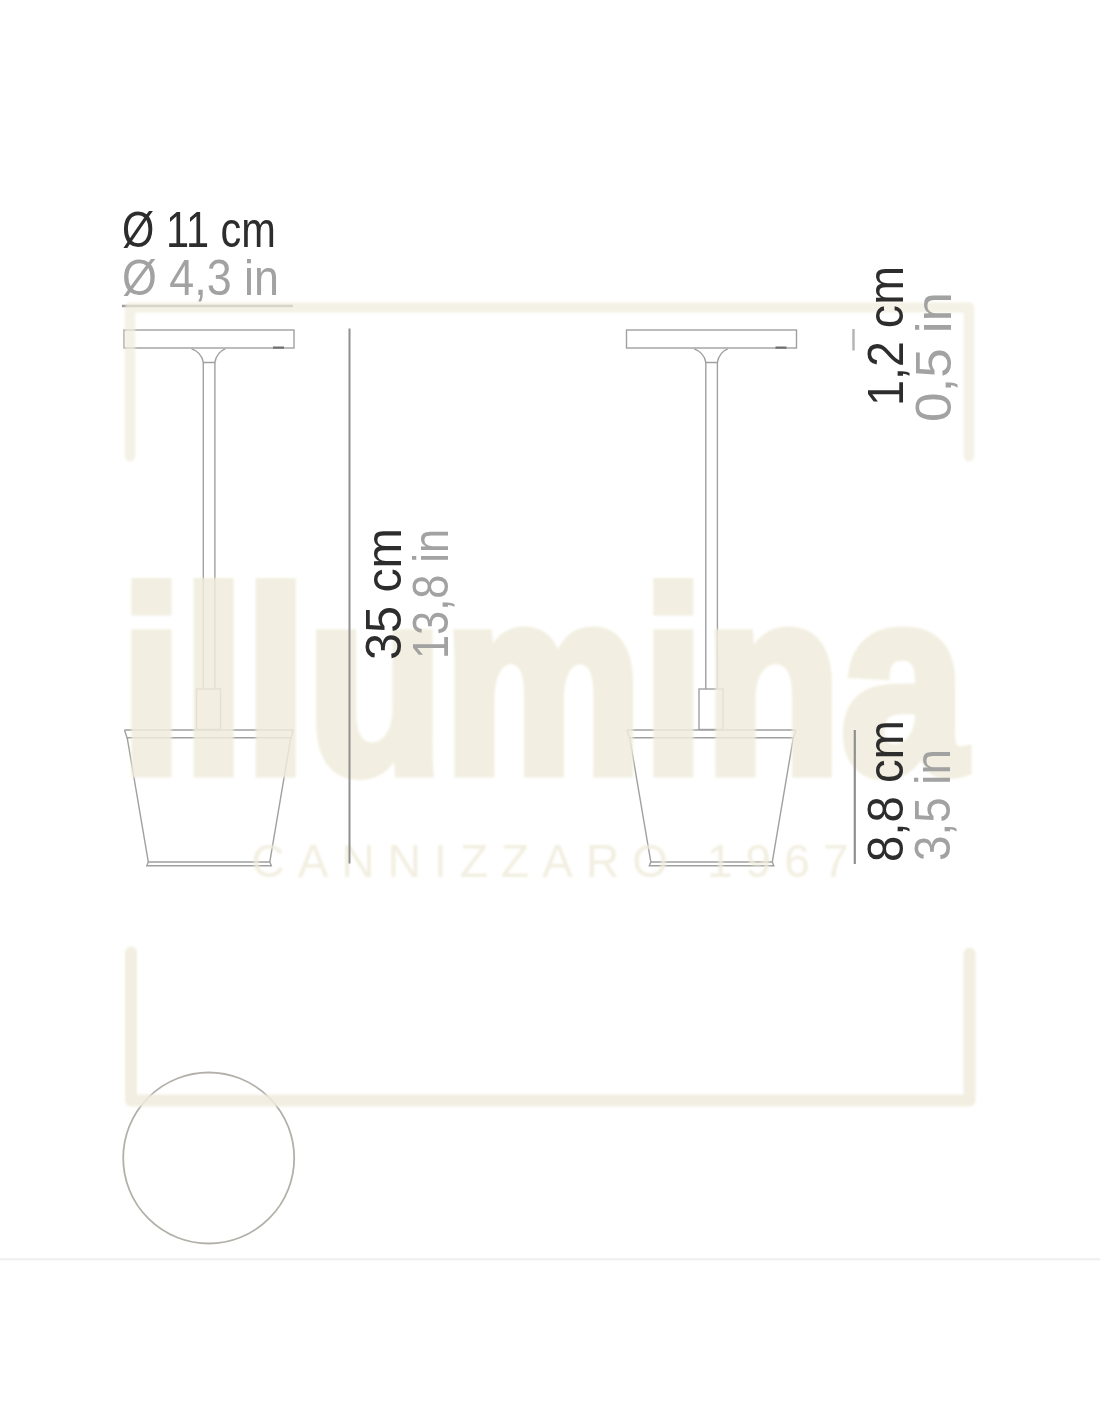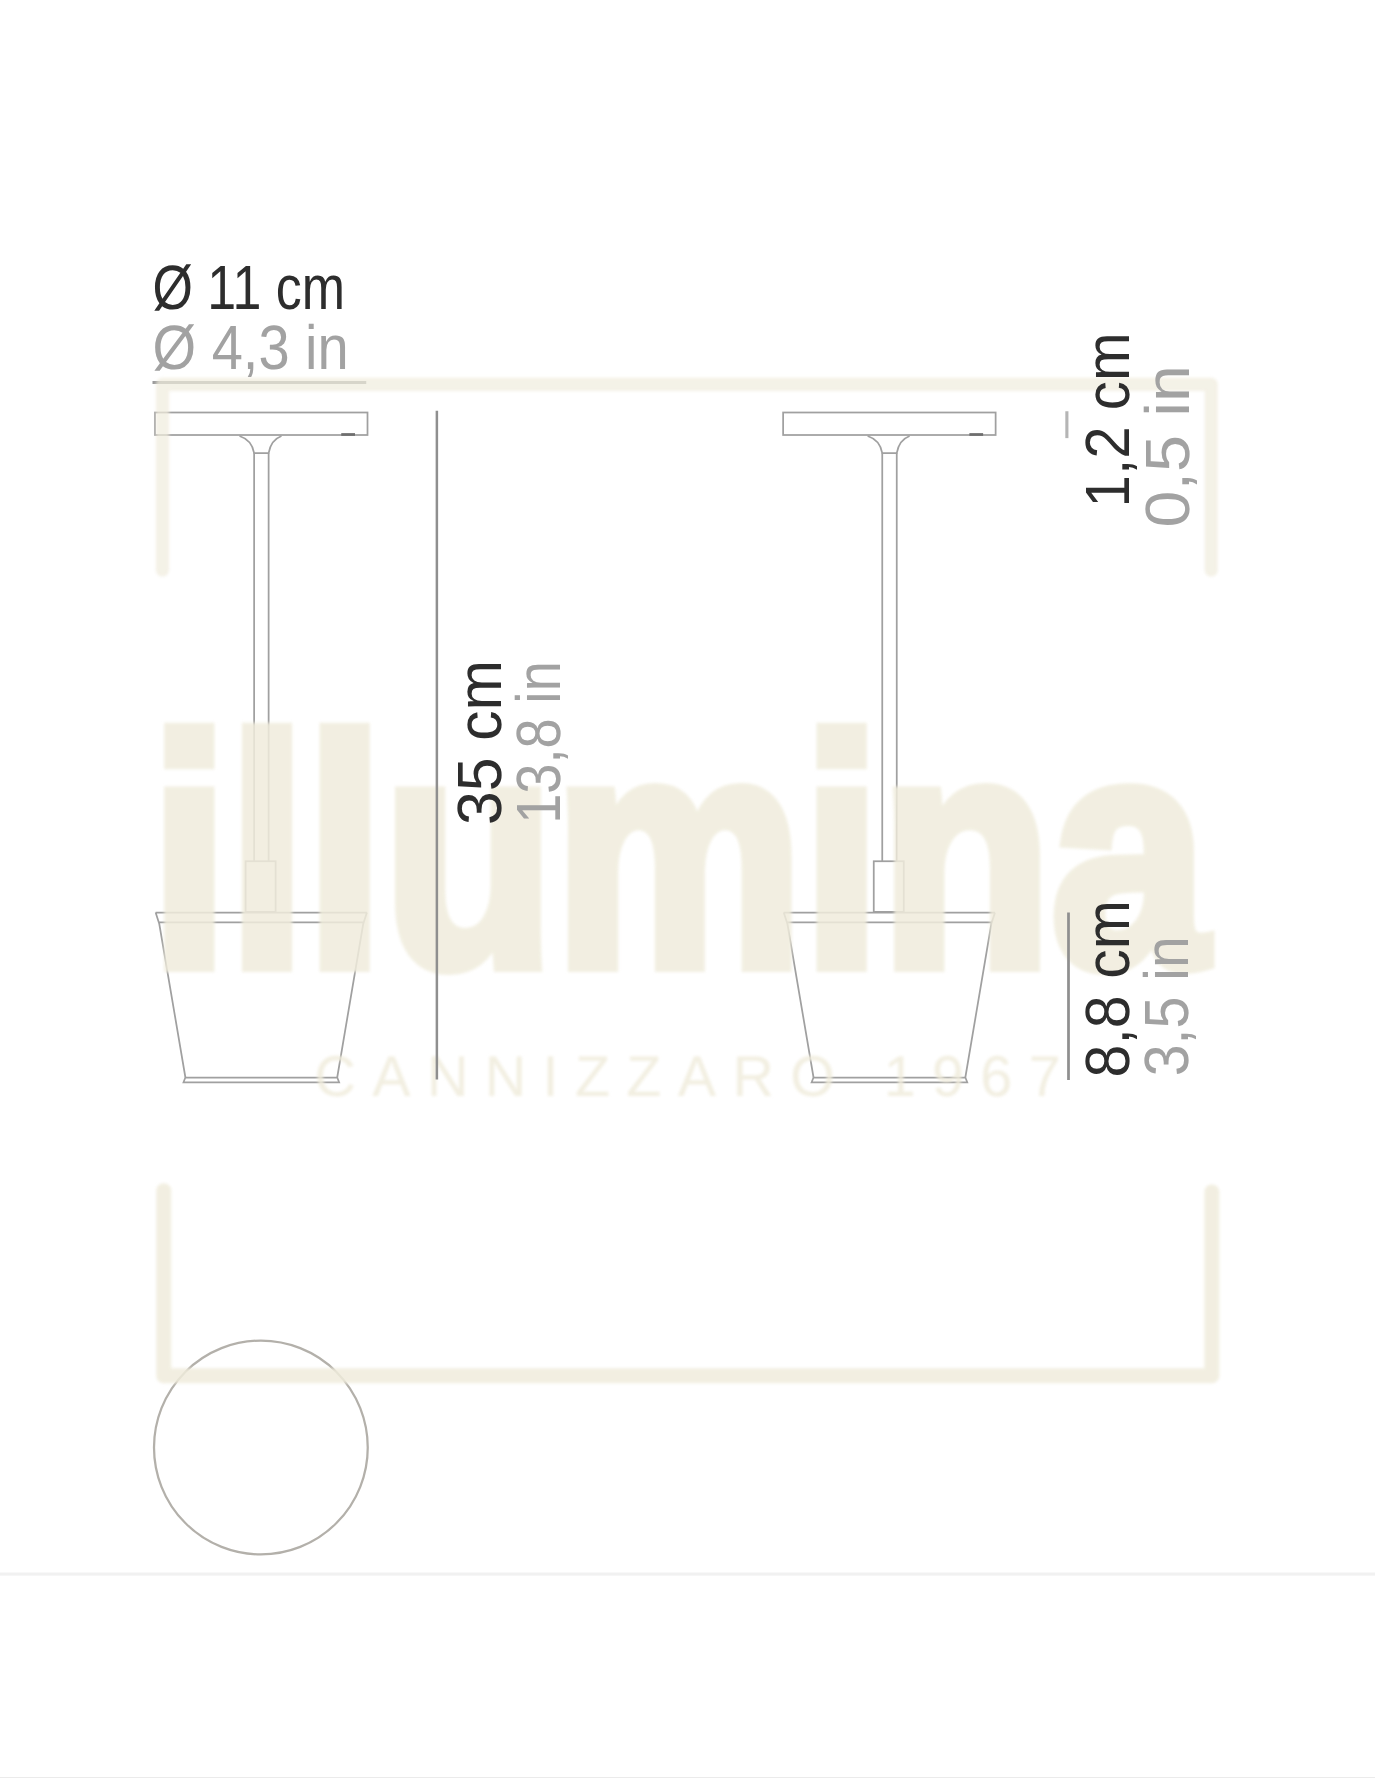--- a/index.html
+++ b/index.html
@@ -1,16 +1,16 @@
 <!DOCTYPE html>
 <html><head>
 <meta charset="utf-8">
 <style>
   html,body{margin:0;padding:0;background:#ffffff;}
-  .page{width:1100px;height:1422px;position:relative;background:#a3a3a3;overflow:hidden;}
+  .page{width:1100px;height:1422px;position:relative;background:#c2410c;overflow:hidden;}
   text{font-family:"Liberation Sans",sans-serif;}
 </style>
 </head>
 <body>
 
 <div class="page">
 <svg width="1100" height="1422" viewBox="0 0 1100 1422" xmlns="http://www.w3.org/2000/svg">
 
   <rect x="0" y="0" width="1100" height="1422" fill="#ffffff"></rect>
 

